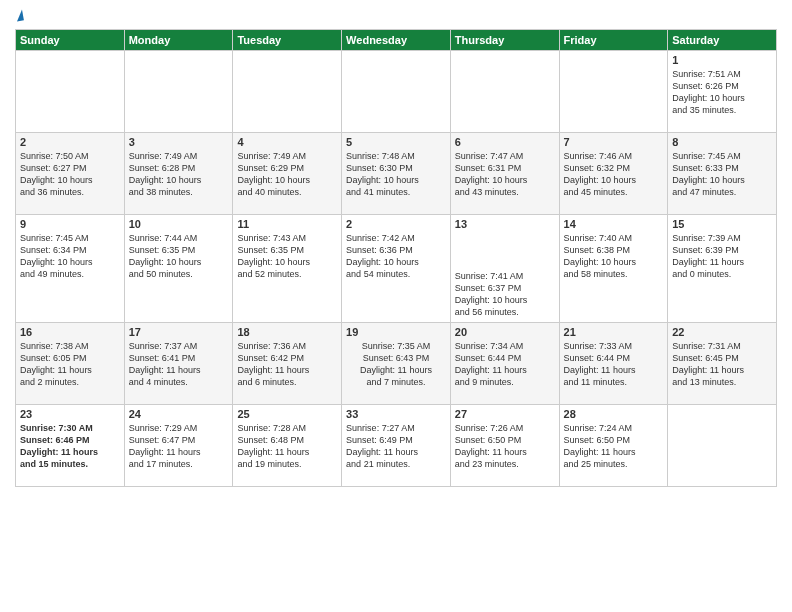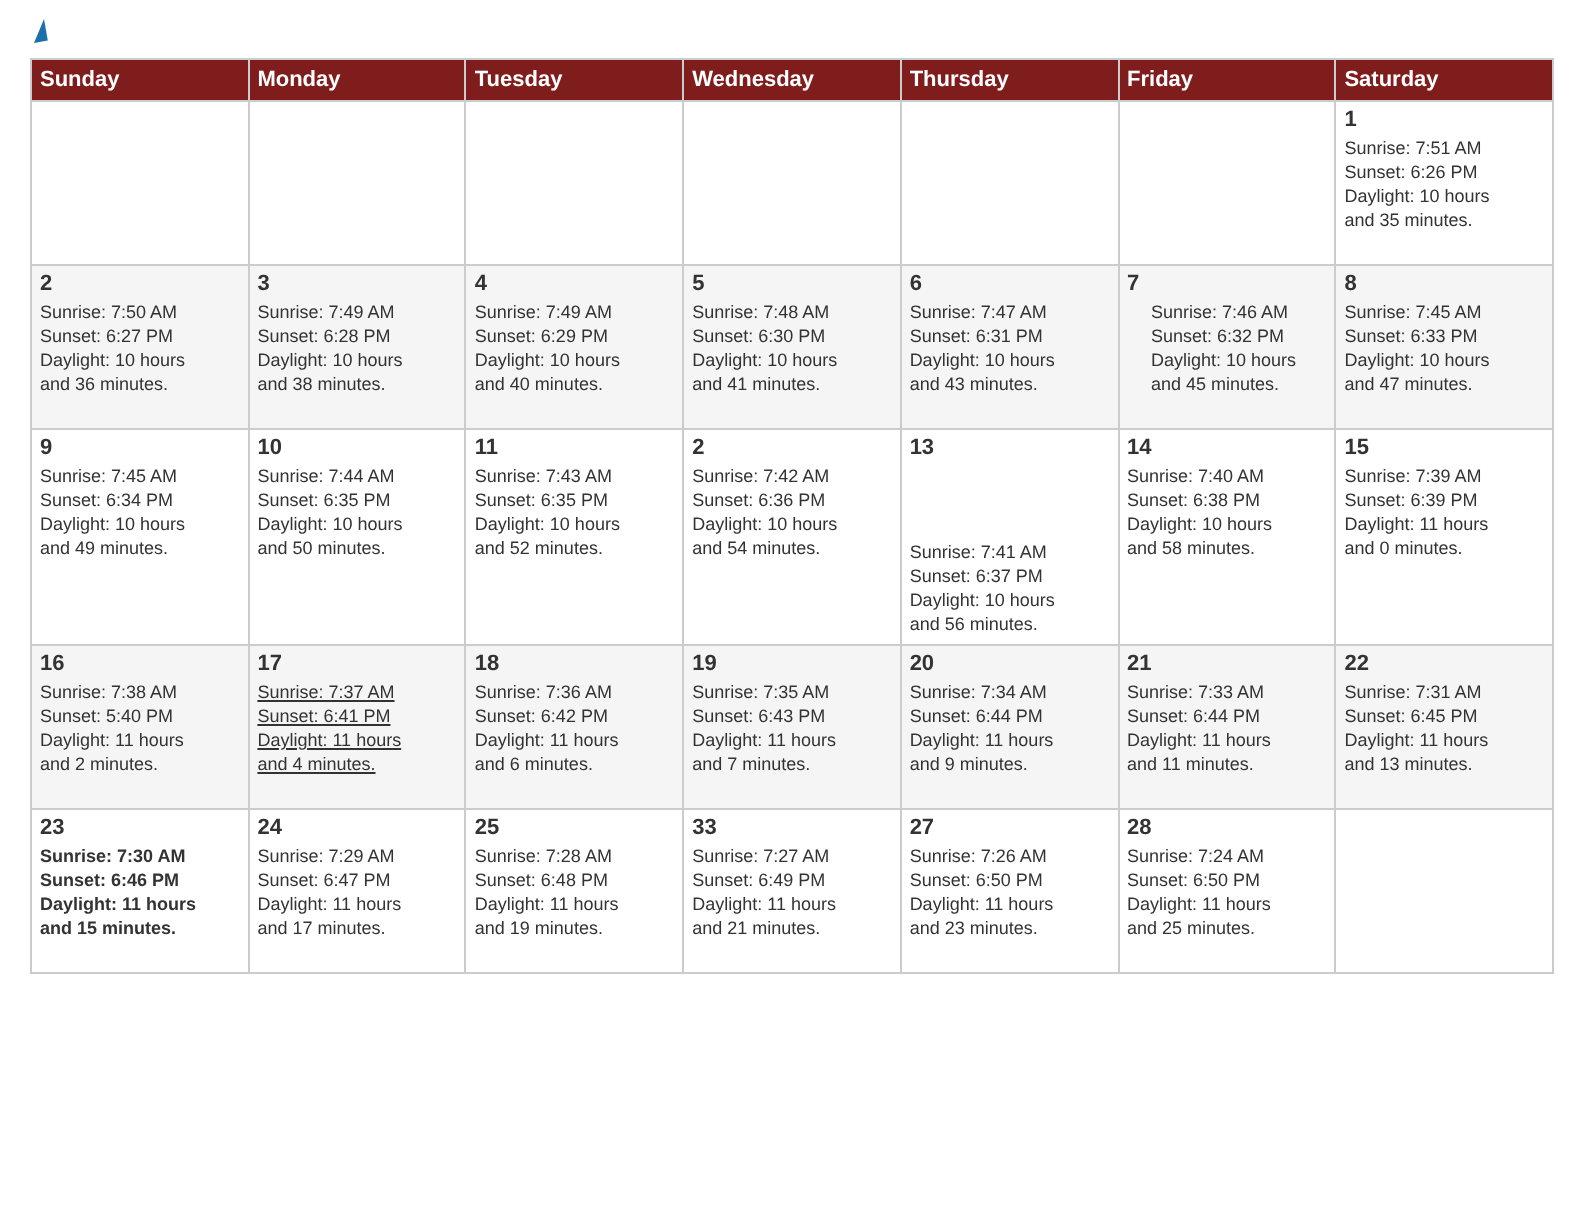--- a/index.html
+++ b/index.html
@@ -43,21 +43,21 @@
     .location {
       font-size: 14px;
       color: #555;
     }
     .calendar {
       width: 100%;
       border-collapse: collapse;
       table-layout: fixed;
     }
     .calendar th {
-      background: #7f1d1d;
+      background: #15803d;
       color: #fff;
       font-size: 11px;
       font-weight: bold;
       padding: 4px 4px;
       text-align: left;
       border: 1px solid #ccc;
     }
     .calendar td {
       border: 1px solid #ccc;
       vertical-align: top;
@@ -165,21 +165,21 @@
           </td>
           <td>
             <div class="day-num">6</div>
             <div class="day-info" style="white-space: pre-line;">Sunrise: 7:47 AM
 Sunset: 6:31 PM
 Daylight: 10 hours
 and 43 minutes.</div>
           </td>
           <td>
             <div class="day-num">7</div>
-            <div class="day-info" style="white-space: pre-line; margin-left: 12px;">Sunrise: 7:46 AM
+            <div class="day-info" style="white-space: pre-line;">Sunrise: 7:46 AM
 Sunset: 6:32 PM
 Daylight: 10 hours
 and 45 minutes.</div>
           </td>
           <td>
             <div class="day-num">8</div>
             <div class="day-info" style="white-space: pre-line;">Sunrise: 7:45 AM
 Sunset: 6:33 PM
 Daylight: 10 hours
 and 47 minutes.</div>
@@ -233,41 +233,41 @@
             <div class="day-info" style="white-space: pre-line;">Sunrise: 7:39 AM
 Sunset: 6:39 PM
 Daylight: 11 hours
 and 0 minutes.</div>
           </td>
         </tr>
         <tr>
           <td>
             <div class="day-num">16</div>
             <div class="day-info" style="white-space: pre-line;">Sunrise: 7:38 AM
-Sunset: 5:40 PM
+Sunset: 6:05 PM
 Daylight: 11 hours
 and 2 minutes.</div>
           </td>
           <td>
             <div class="day-num">17</div>
-            <div class="day-info" style="white-space: pre-line; text-decoration: underline;">Sunrise: 7:37 AM
+            <div class="day-info" style="white-space: pre-line;">Sunrise: 7:37 AM
 Sunset: 6:41 PM
 Daylight: 11 hours
 and 4 minutes.</div>
           </td>
           <td>
             <div class="day-num">18</div>
             <div class="day-info" style="white-space: pre-line;">Sunrise: 7:36 AM
 Sunset: 6:42 PM
 Daylight: 11 hours
 and 6 minutes.</div>
           </td>
           <td>
             <div class="day-num">19</div>
-            <div class="day-info" style="white-space: pre-line;">Sunrise: 7:35 AM
+            <div class="day-info" style="white-space: pre-line; text-align: center;">Sunrise: 7:35 AM
 Sunset: 6:43 PM
 Daylight: 11 hours
 and 7 minutes.</div>
           </td>
           <td>
             <div class="day-num">20</div>
             <div class="day-info" style="white-space: pre-line;">Sunrise: 7:34 AM
 Sunset: 6:44 PM
 Daylight: 11 hours
 and 9 minutes.</div>

